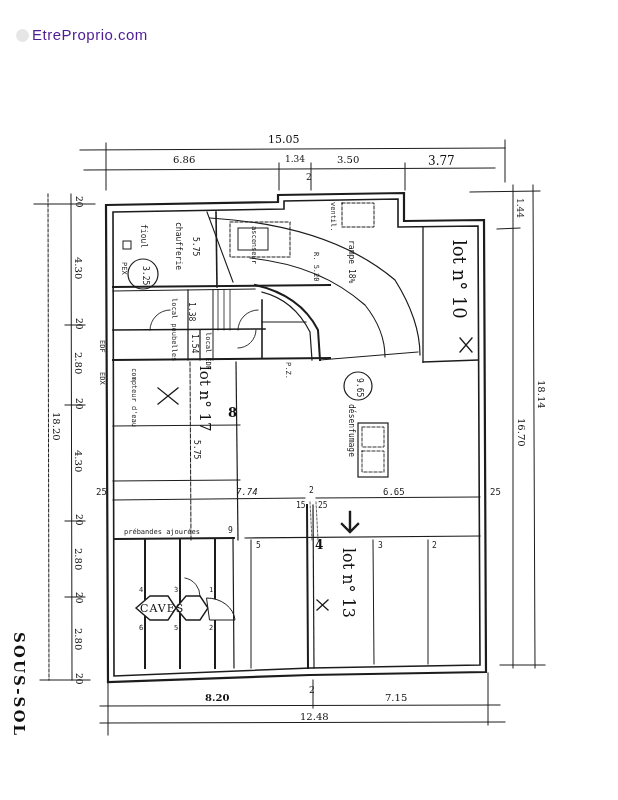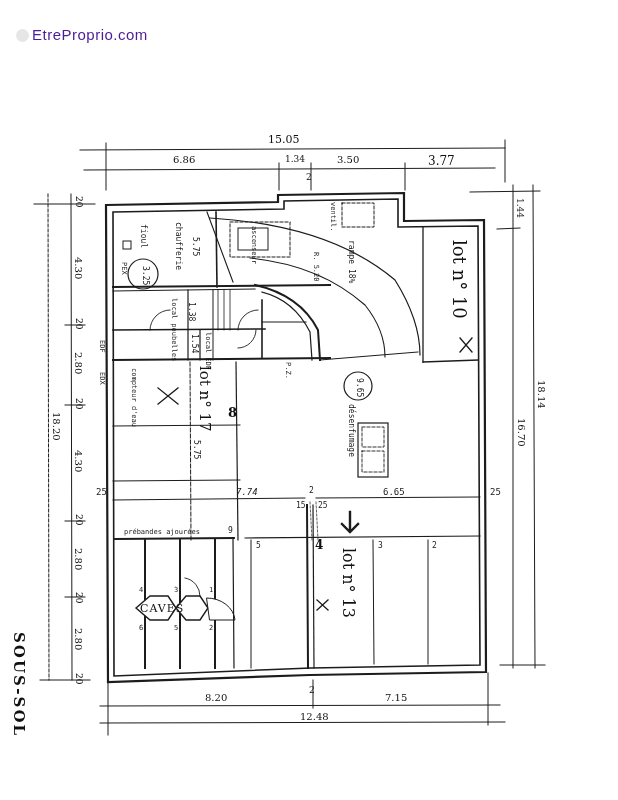--- a/index.html
+++ b/index.html
@@ -142,21 +142,21 @@
 <span class="hand rot90" style="left:84px;top:450px;font-size:10px;">4.30</span>
 <span class="hand rot90" style="left:84px;top:514px;font-size:9px;">20</span>
 <span class="hand rot90" style="left:84px;top:548px;font-size:10px;">2.80</span>
 <span class="hand rot90" style="left:84px;top:592px;font-size:9px;">20</span>
 <span class="hand rot90" style="left:84px;top:628px;font-size:10px;">2.80</span>
 <span class="hand rot90" style="left:84px;top:673px;font-size:9px;">20</span>
 <span class="hand rot90" style="left:62px;top:412px;font-size:10px;">18.20</span>
 
 <span class="hand rot90" style="left:28px;top:632px;font-size:15px;font-weight:bold;letter-spacing:2px;">SOUS-SOL</span>
 
-<span class="hand" style="left:205px;top:692px;font-size:10px;">8.20</span>
+<span class="hand" style="left:205px;top:692px;font-size:10px;font-weight:bold;">8.20</span>
 <span class="hand" style="left:385px;top:692px;font-size:10px;text-align:right;">7.15</span>
 <span class="hand" style="left:300px;top:711px;font-size:10px;">12.48</span>
 <span class="hand" style="left:309px;top:685px;font-size:9px;">2</span>
 
 <span class="lbl" style="left:236px;top:487px;font-style:italic;">7.74</span>
 <span class="lbl" style="left:383px;top:487px;">6.65</span>
 <span class="lbl" style="left:96px;top:487px;">25</span>
 <span class="lbl" style="left:490px;top:487px;">25</span>
 <span class="lbl" style="left:296px;top:501px;font-size:8px;">15</span>
 <span class="lbl" style="left:318px;top:501px;font-size:8px;">25</span>

